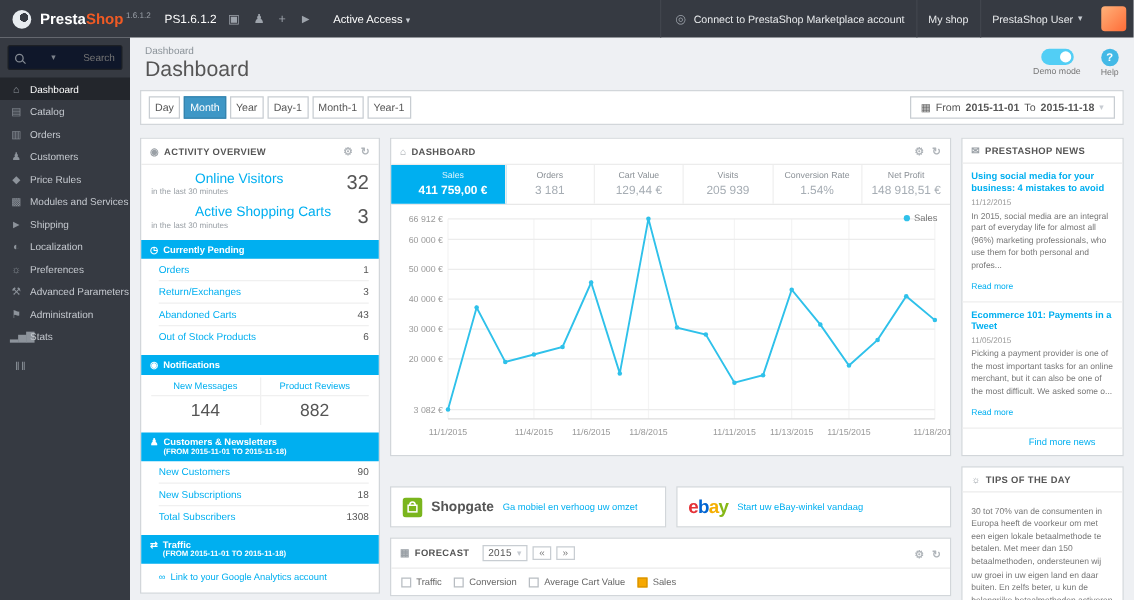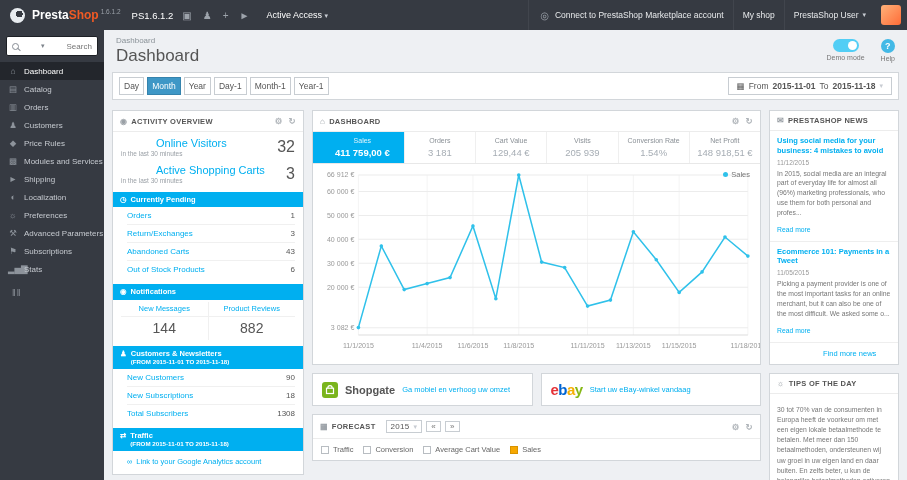--- a/index.html
+++ b/index.html
@@ -21,21 +21,21 @@
   .dim { color:#7d838b; }
   .tb-right { margin-left:auto; display:flex; align-items:center; height:100%; }
   .tb-item { padding:0 9px; font-size:8.5px; color:#e8eaec; display:flex; align-items:center; gap:4px;
     height:100%; border-left:1px solid #41454d; cursor:pointer; white-space:nowrap; }
   .avatar { width:20px; height:20px; border-radius:3px; margin:0 6px;
     background:linear-gradient(135deg,#ffb27a,var(--c-avatar_orange,#ff6c37)); }
 
   
   .shell { display:flex; height:450px; }
   .sidebar { width:104px; background:var(--c-topbar_bg,#363a42); flex-shrink:0; }
-  .search-box { margin:6px; background:#ffffff; border:1px solid #1d2025; border-radius:2px; height:20px;
+  .search-box { margin:6px; background:#0f172a; border:1px solid #1d2025; border-radius:2px; height:20px;
     display:flex; align-items:center; padding:0 5px; gap:22px; }
   .icon-search { width:7px; height:7px; border:1px solid #878d95; border-radius:50%; position:relative; flex-shrink:0; }
   .icon-search::after { content:""; position:absolute; width:4px; height:1px; background:#878d95;
     transform:rotate(45deg); right:-3px; bottom:-1px; }
   .search-box input { background:transparent; border:none; outline:none; color:#8b9198; font-size:8px; width:58px; }
   .nav { margin-top:2px; }
   .nav-item { display:flex; align-items:center; gap:6px; padding:4px 8px; font-size:8px; color:#c6cad0;
     cursor:pointer; white-space:nowrap; overflow:hidden; }
   .nav-item .glyph { width:10px; text-align:center; font-size:8.5px; color:#8d939b; flex-shrink:0; }
   .nav-item.active { background:#23262c; color:#fff; }
@@ -107,21 +107,21 @@
   .chart-wrap { position:relative; padding:3px 0 1px; }
   .chart-legend { position:absolute; top:6px; right:10px; font-size:7.5px; color:#777;
     display:flex; align-items:center; gap:3px; cursor:pointer; }
   .dot { width:5px; height:5px; border-radius:50%; background:var(--c-chart_line,#2fc1ea); }
   svg text { font-family:"Liberation Sans", sans-serif; }
   .chart-wrap svg { display:block; width:100%; }
 
   
   .promos { display:flex; gap:8px; margin-bottom:8px; }
   .promo { flex:1; background:#fff; border:1px solid #d2d6da; display:flex; align-items:center; gap:7px;
-    padding:7px 9px; cursor:pointer; min-width:0; }
+    padding:7px 9px; cursor:pointer; min-width:0;margin-top:16px; }
   .sg-name { font-size:11px; color:#555; font-weight:bold; }
   .promo-link { color:var(--c-accent,#00aff0); font-size:7.5px; white-space:nowrap; overflow:hidden; }
   .ebay-logo { font-size:15px; font-weight:bold; letter-spacing:-.5px; }
   .eb-r { color:var(--c-ebay_red,#e53238); } .eb-b { color:var(--c-ebay_blue,#0064d2); }
   .eb-y { color:var(--c-ebay_yellow,#f5af02); } .eb-g { color:var(--c-ebay_green,#86b817); }
 
   
   .year-select { border:1px solid #c8cdd2; font-size:8px; padding:1px 4px; color:#555; display:flex;
     align-items:center; gap:4px; margin-left:6px; cursor:pointer; font-weight:normal; }
   .pn { border:1px solid #c8cdd2; font-size:8px; color:#777; padding:0 4px; cursor:pointer; font-weight:normal; }
@@ -217,21 +217,21 @@
       <div class="nav-item">
           <span class="glyph">☼</span>
           <span>Preferences</span>
         </div>
       <div class="nav-item">
           <span class="glyph">⚒</span>
           <span>Advanced Parameters</span>
         </div>
       <div class="nav-item">
           <span class="glyph">⚑</span>
-          <span>Subscriptions</span>
+          <span>Administration</span>
         </div>
       <div class="nav-item">
           <span class="glyph">▂▅▇</span>
           <span>Stats</span>
         </div>
     </div>
     <div class="collapse-toggle">‖‖</div>
   </div>
 
   <div class="main">

